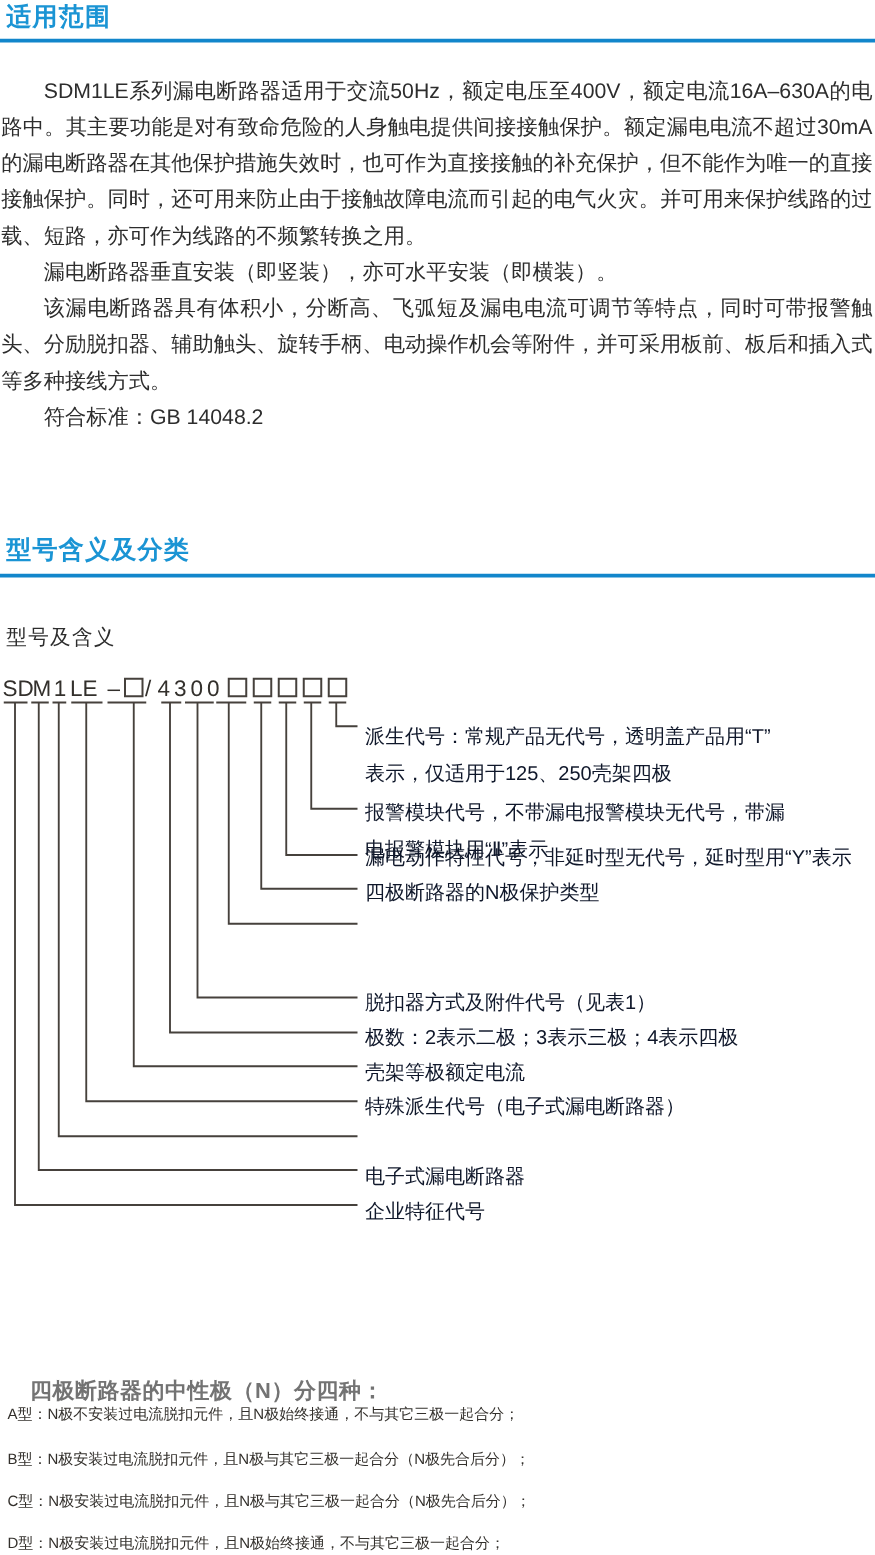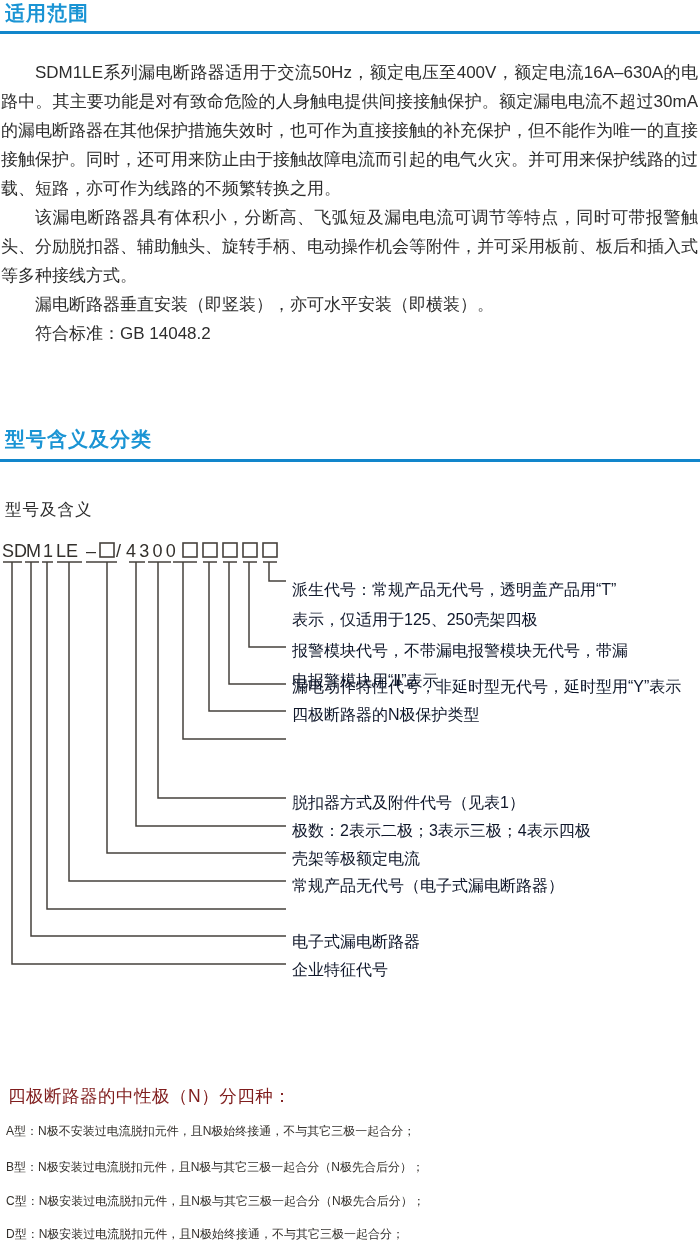--- a/index.html
+++ b/index.html
@@ -27,40 +27,40 @@
   .model-text{
     font-family:"Liberation Sans","DejaVu Sans",sans-serif;
     font-size:18px;font-weight:500;fill:#33302c;
   }
   .callout-desc{
     position:absolute;left:292px;width:406px;
     font-size:16px;line-height:30px;color:#0f172a;
     white-space:pre-line;
   }
   .sec3-title{
-    position:absolute;left:8px;margin:0;
-    font-size:17.5px;font-weight:normal;color:#7f1d1d;letter-spacing:0.5px;
+    position:absolute;left:8px;margin:16px;
+    font-size:17.5px;font-weight:bold;color:#737373;letter-spacing:0.5px;
   }
   .npole-item{
     position:absolute;left:6px;width:690px;
     font-size:12px;line-height:20px;color:#33302c;
   }
 </style>
 </head>
 <body>
 
 <div class="page">
 
   <h2 class="sec-title" style="top:0px">适用范围</h2>
   <div class="rule" style="top:31px"></div>
 
   <div class="body-text" style="top:58px">
     <p>SDM1LE系列漏电断路器适用于交流50Hz，额定电压至400V，额定电流16A–630A的电路中。其主要功能是对有致命危险的人身触电提供间接接触保护。额定漏电电流不超过30mA的漏电断路器在其他保护措施失效时，也可作为直接接触的补充保护，但不能作为唯一的直接接触保护。同时，还可用来防止由于接触故障电流而引起的电气火灾。并可用来保护线路的过载、短路，亦可作为线路的不频繁转换之用。</p>
+    <p>漏电断路器垂直安装（即竖装），亦可水平安装（即横装）。</p>
     <p>该漏电断路器具有体积小，分断高、飞弧短及漏电电流可调节等特点，同时可带报警触头、分励脱扣器、辅助触头、旋转手柄、电动操作机会等附件，并可采用板前、板后和插入式等多种接线方式。</p>
-    <p>漏电断路器垂直安装（即竖装），亦可水平安装（即横装）。</p>
     <p>符合标准：GB 14048.2</p>
   </div>
 
   <h2 class="sec-title" style="top:426px">型号含义及分类</h2>
   <div class="rule" style="top:459px"></div>
   <div class="subtitle" style="top:499px">型号及含义</div>
 
   <svg class="diagram-svg" viewBox="0 0 700 450">
 
     <text class="model-text" x="2" y="22">SD</text>
@@ -95,21 +95,21 @@
 
   <div class="callout-desc" style="top:575px">派生代号：常规产品无代号，透明盖产品用“T”
 表示，仅适用于125、250壳架四极</div>
   <div class="callout-desc" style="top:636px">报警模块代号，不带漏电报警模块无代号，带漏
 电报警模块用“Ⅱ”表示</div>
   <div class="callout-desc" style="top:672px">漏电动作特性代号，非延时型无代号，延时型用“Y”表示</div>
   <div class="callout-desc" style="top:700px">四极断路器的N极保护类型</div>
   <div class="callout-desc" style="top:788px">脱扣器方式及附件代号（见表1）</div>
   <div class="callout-desc" style="top:816px">极数：2表示二极；3表示三极；4表示四极</div>
   <div class="callout-desc" style="top:844px">壳架等极额定电流</div>
-  <div class="callout-desc" style="top:871px">常规产品无代号（电子式漏电断路器）</div>
+  <div class="callout-desc" style="top:871px">特殊派生代号（电子式漏电断路器）</div>
   <div class="callout-desc" style="top:927px">电子式漏电断路器</div>
   <div class="callout-desc" style="top:955px">企业特征代号</div>
 
   <h3 class="sec3-title" style="top:1084px">四极断路器的中性极（N）分四种：</h3>
   <div class="npole-item" style="top:1121px">A型：N极不安装过电流脱扣元件，且N极始终接通，不与其它三极一起合分；</div>
   <div class="npole-item" style="top:1157px">B型：N极安装过电流脱扣元件，且N极与其它三极一起合分（N极先合后分）；</div>
   <div class="npole-item" style="top:1191px">C型：N极安装过电流脱扣元件，且N极与其它三极一起合分（N极先合后分）；</div>
   <div class="npole-item" style="top:1224px">D型：N极安装过电流脱扣元件，且N极始终接通，不与其它三极一起合分；</div>
 
 </div>

